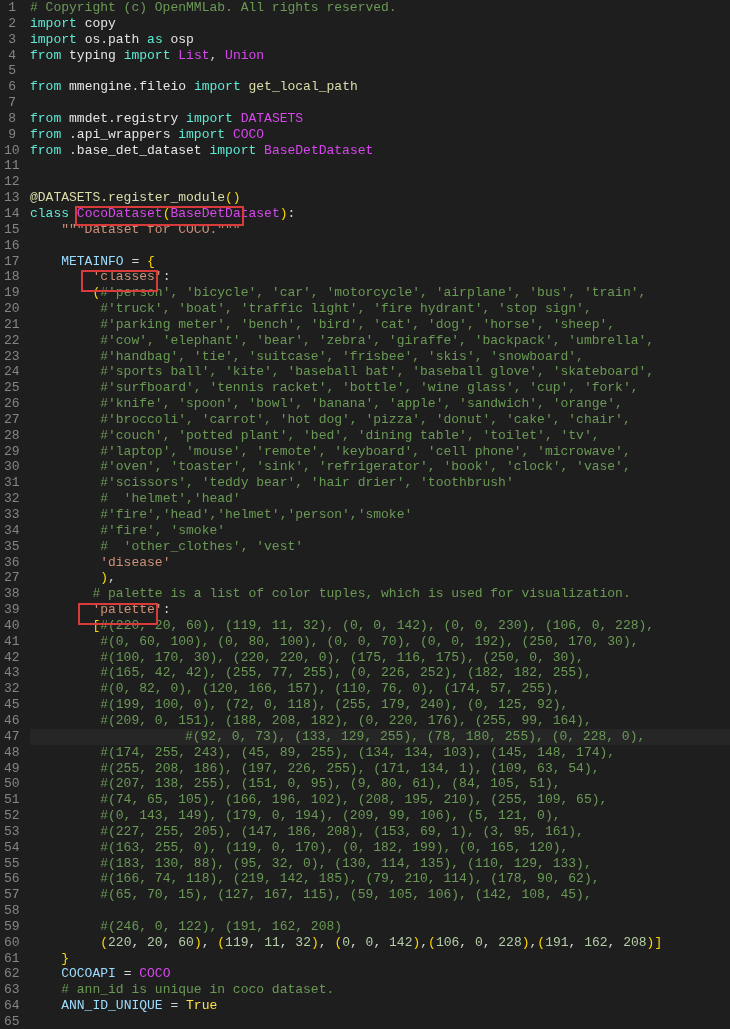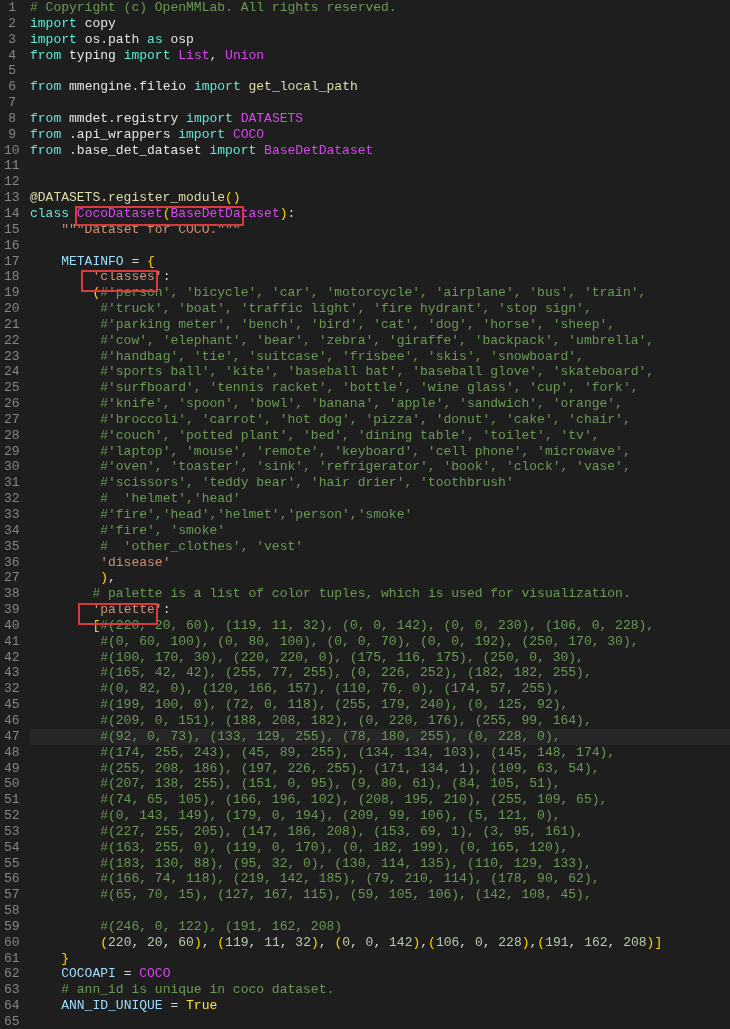--- a/index.html
+++ b/index.html
@@ -28,21 +28,21 @@
 .code {
   flex: 1;
   position: relative;
   padding-left: 2px;
 }
 .line {
   height: 15.85px;
   white-space: pre;
   position: relative;
 }
-.hl { background: rgba(255,255,255,0.04); }
+.hl { background: rgba(255,255,255,0.04); text-align: center; }
 .c   { color: #6a9955; }
 .kw  { color: #5eead4; }
 .imp { color: #e5e5e5; }
 .s   { color: #ce9178; }
 .n   { color: #b5cea8; }
 .fn  { color: #dcdcaa; }
 .cls { color: #d946ef; text-align: right; }
 .p   { color: #d4d4d4; }
 .br  { color: #ffd700; }
 .var { color: #9cdcfe; font-family: Liberation Mono, monospace; }

